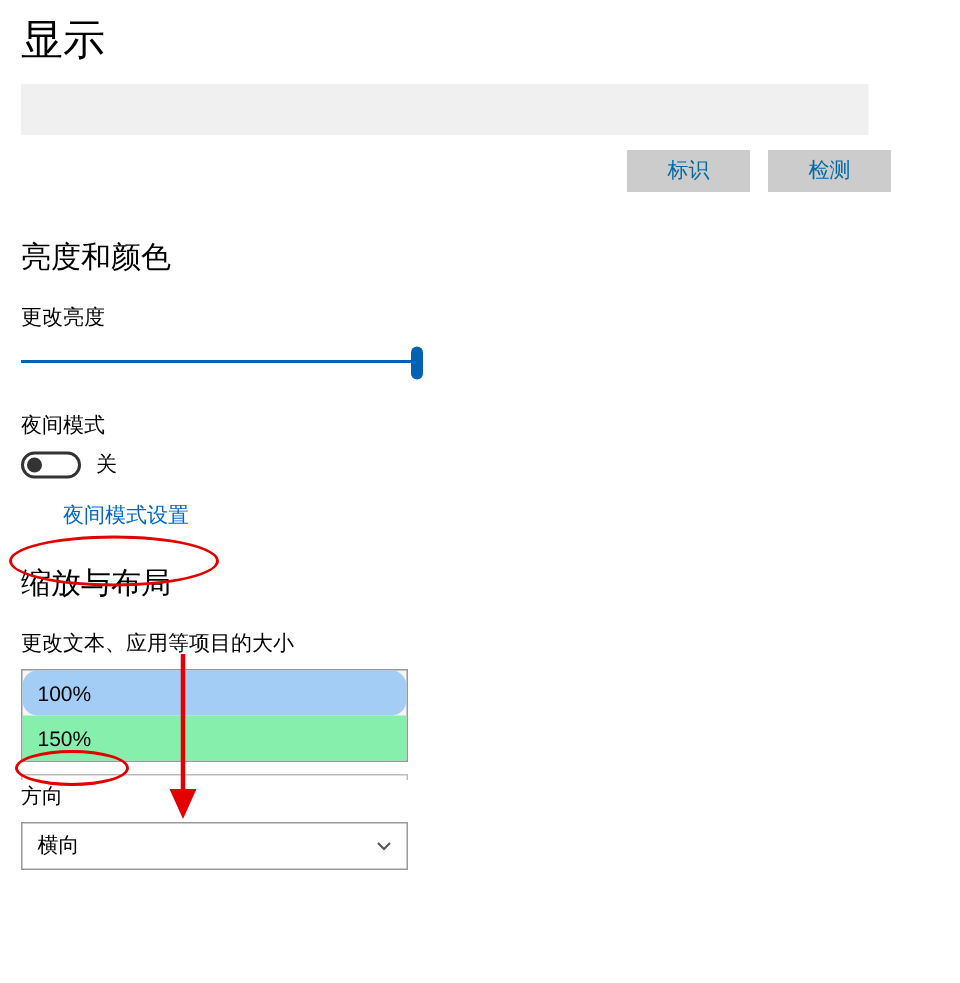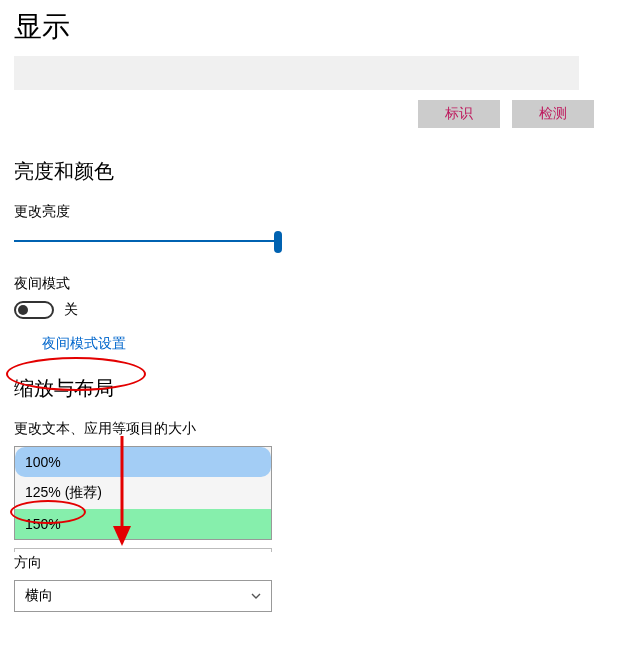--- a/index.html
+++ b/index.html
@@ -7,21 +7,21 @@
 
     .main-title { font-size: 28px; font-weight: 400; padding: 8px 0 6px; }
 
     .display-preview {
       background: #f0f0f0; height: 34px; margin: 4px 0 10px; width: 565px;
     }
 
     .btn-row { display: flex; justify-content: flex-end; gap: 12px; padding-right: 32px; margin-bottom: 30px; }
     .btn {
       background: #ccc; border: none; width: 82px; height: 28px;
-      font-size: 14px; cursor: pointer; color: #be185d;
+      font-size: 14px; cursor: pointer; color: #0369a1;
     }
 
     h2.section { font-size: 20px; font-weight: 400; margin-top: 22px; margin-bottom: 18px; }
 
     .field-label { font-size: 14px; margin-bottom: 8px; }
 
     
     .slider-wrap { margin-bottom: 22px; }
     .slider{
       width: 268px; height: 24px; position: relative;
@@ -114,21 +114,20 @@
 </div>
 
 <div class="link">夜间模式设置</div>
 
 <h2 class="section">缩放与布局</h2>
 
 <div class="field-label" style="margin-top:2px">更改文本、应用等项目的大小</div>
 
 <div class="dropdown-open">
   <div class="option selected">100%</div>
-  <div class="option">125% (推荐)</div>
   <div class="option hover">150%</div>
 </div>
 <div class="dropdown-read"></div>
 
 <div class="field-label" style="margin-top:2px">方向</div>
 <div class="select-wrap">
   <div class="select">
     <span>横向</span>
     <span class="chev">
       <svg viewBox="0 0 10 10" width="10" height="10">

